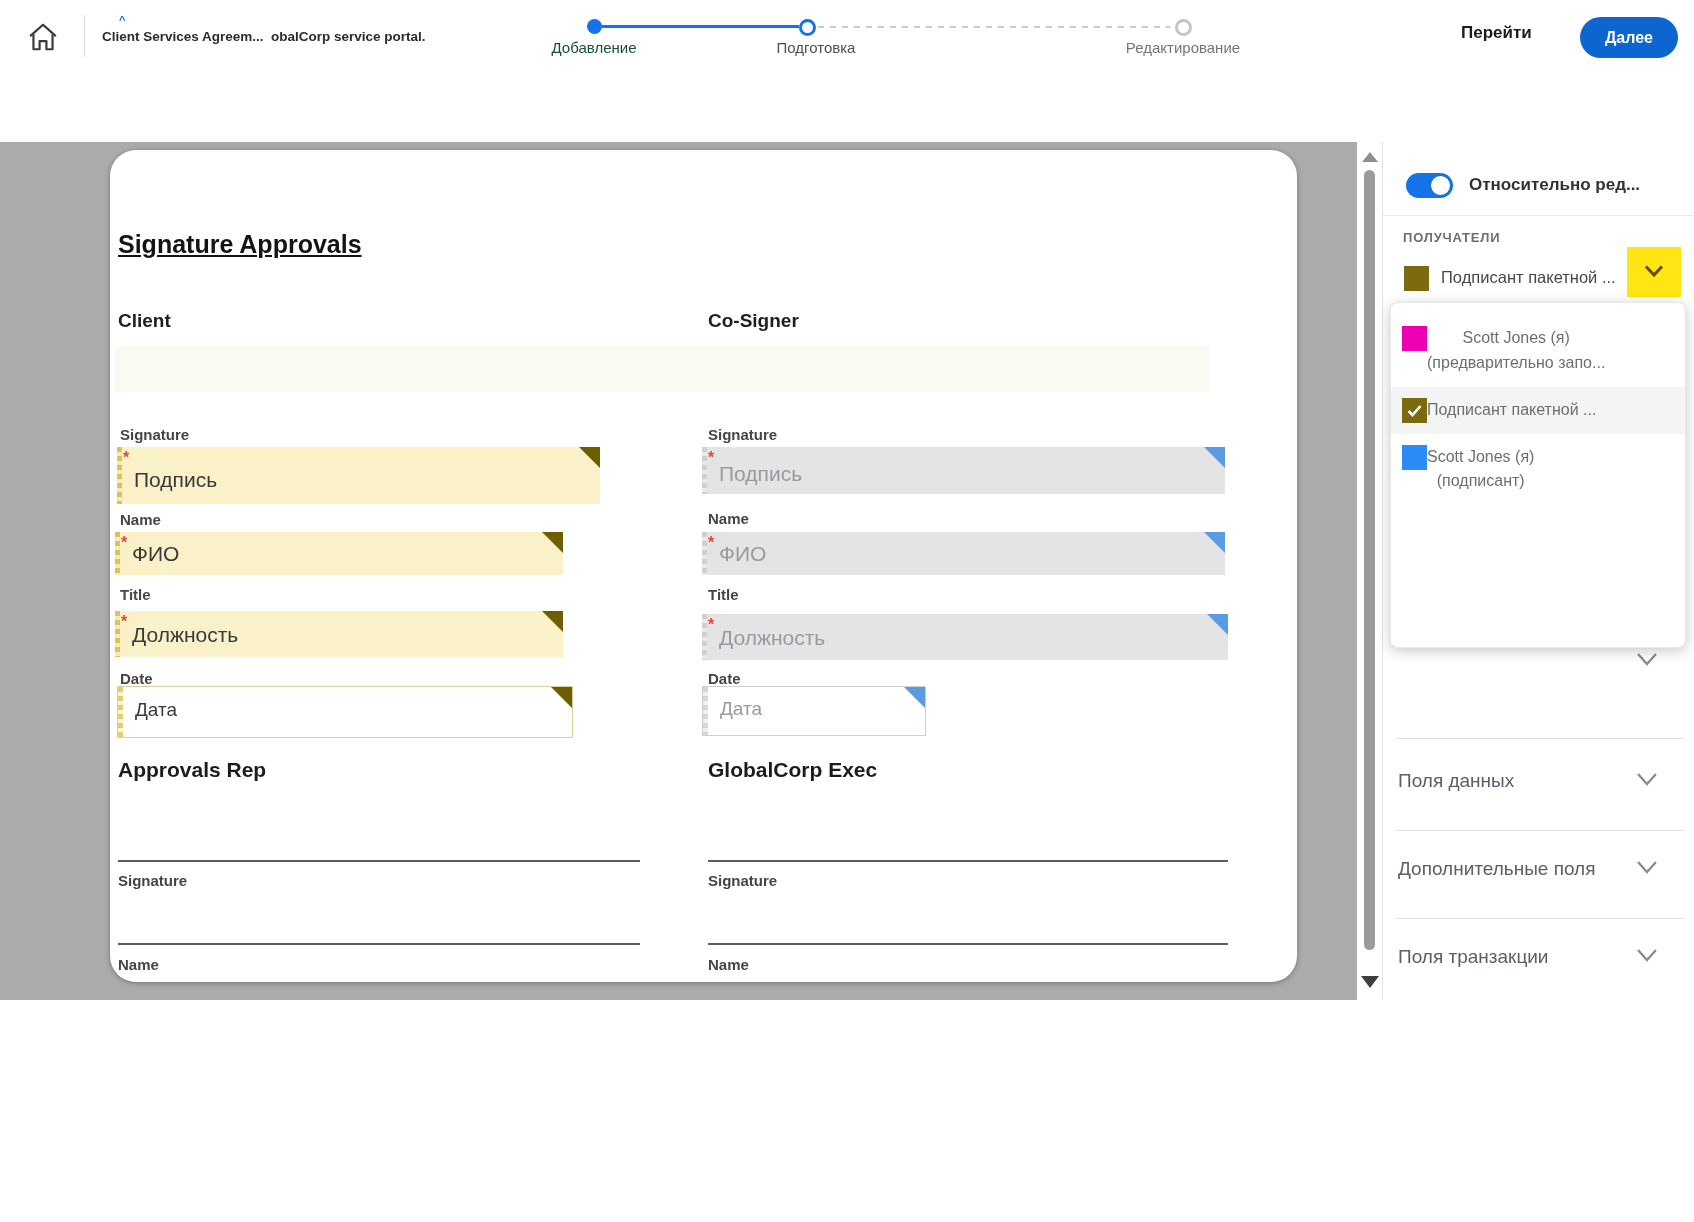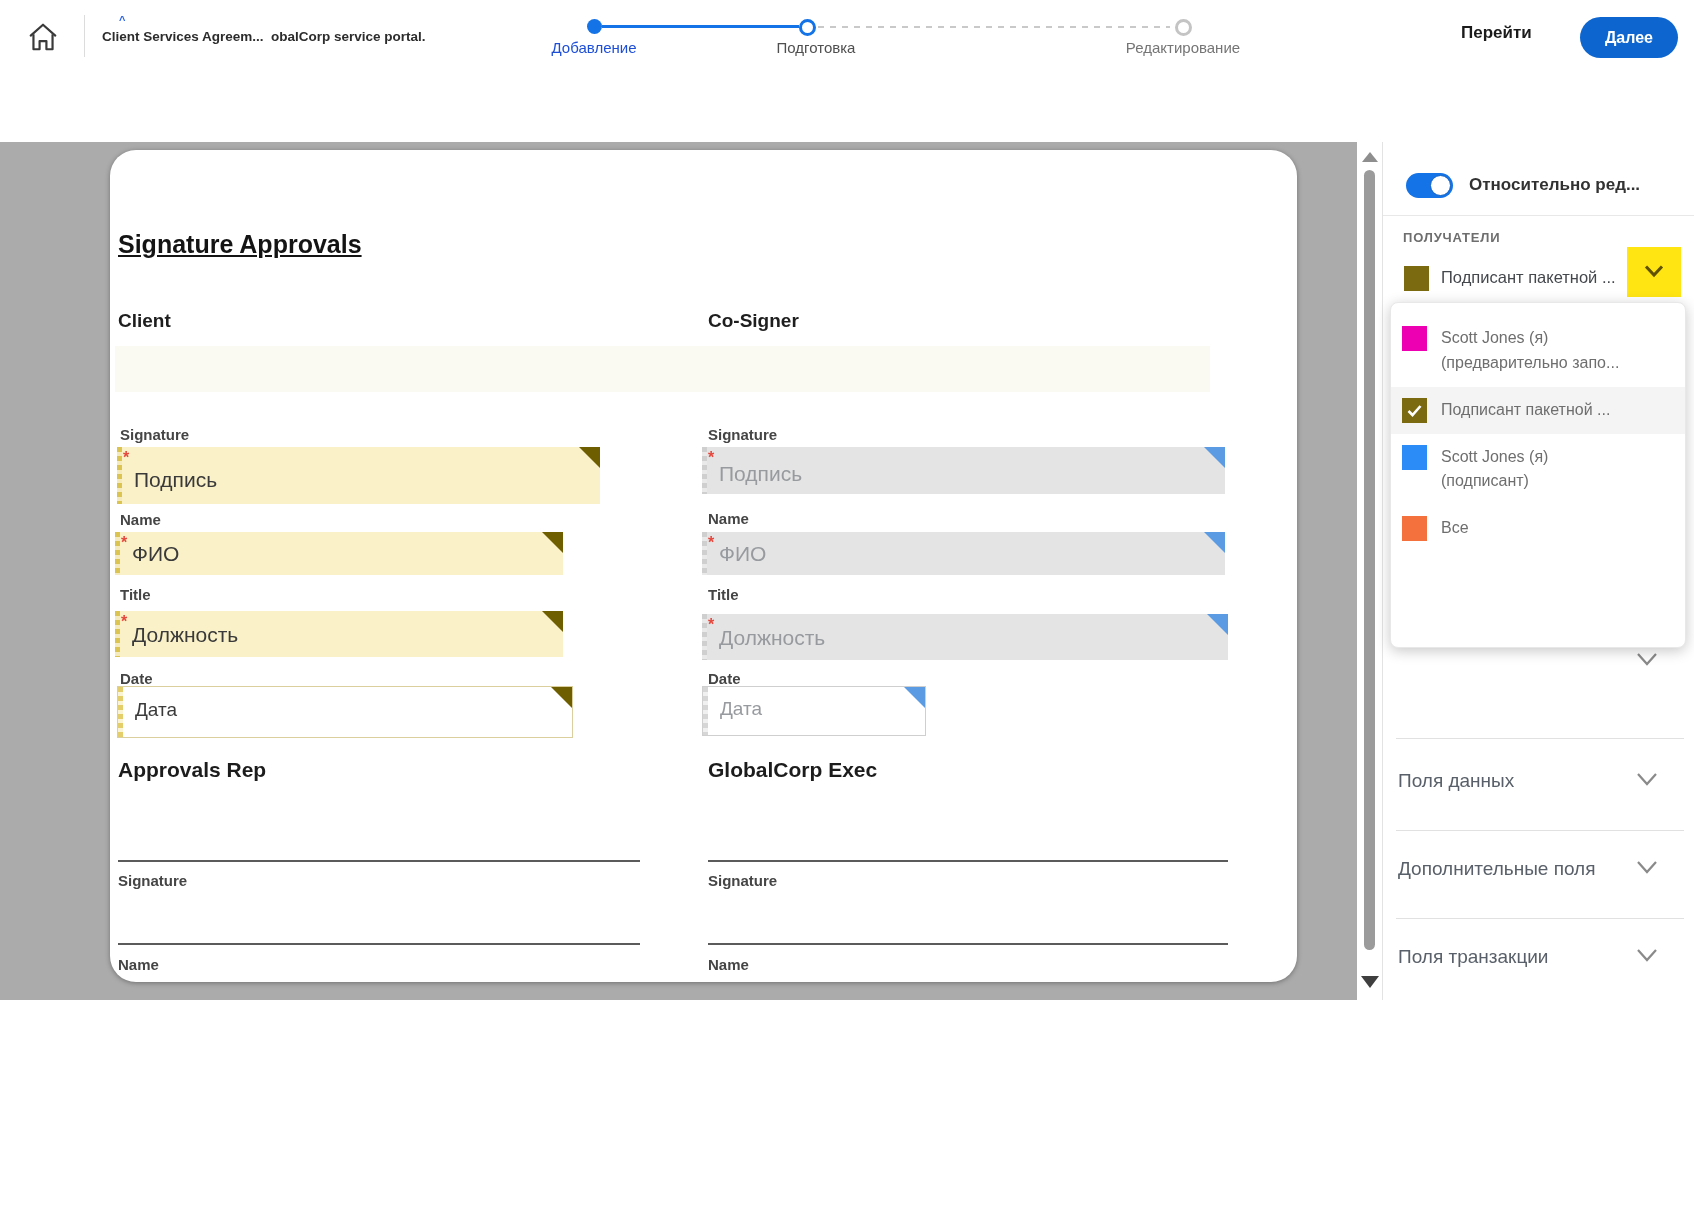--- a/index.html
+++ b/index.html
@@ -15,21 +15,21 @@
   .title-caret{position:absolute;left:119px;top:14px;font-size:11px;font-weight:700;color:#2A63E8;}
 
   .step-line-solid{position:absolute;left:602px;top:25px;width:197px;height:3px;background:#1473E6;}
   .step-line-dashed{position:absolute;left:818px;top:26px;width:352px;height:2px;
      background:repeating-linear-gradient(90deg,#C9C9C9 0 6px,transparent 6px 12px);}
   .step-dot{position:absolute;top:19px;border-radius:50%;box-sizing:border-box;cursor:pointer;}
   .dot-filled{left:587px;width:15px;height:15px;background:#1473E6;}
   .dot-current{left:799px;width:17px;height:17px;background:#fff;border:3px solid #1473E6;}
   .dot-upcoming{left:1175px;width:17px;height:17px;background:#fff;border:3px solid #C4C4C4;}
   .step-label{position:absolute;top:39px;font-size:15px;text-align:center;cursor:pointer;}
-  .sl1{left:534px;width:120px;color:#1d4ed8;}
+  .sl1{left:534px;width:120px;color:#14532d;}
   .sl2{left:756px;width:120px;color:#4F4F4F;}
   .sl3{left:1108px;width:150px;color:#757575;}
 
   .close-btn{position:absolute;left:1455px;top:22px;font-size:17px;font-weight:700;color:#1B1B1B;
              background:none;border:none;cursor:pointer;font-family:inherit;}
   .next-btn{position:absolute;left:1580px;top:17px;width:98px;height:41px;border-radius:21px;
             background:#0D66D0;color:#fff;font-size:16px;font-weight:700;border:none;cursor:pointer;
             font-family:inherit;}
 
   
@@ -100,21 +100,21 @@
   .recip-swatch{position:absolute;left:1px;top:1px;}
   .recip-value{position:absolute;left:38px;top:3px;font-size:16.5px;color:#44484D;white-space:nowrap;}
   .hl-btn{position:absolute;left:1627px;top:247px;width:54px;height:50px;background:#FFE512;
       cursor:pointer;border:none;}
   .hidden-chev{position:absolute;left:1640px;top:630px;}
 
   
   .menu{position:absolute;left:1390px;top:302px;width:296px;height:346px;background:#fff;
       border-radius:8px;border:1px solid #E8E8E8;box-shadow:0 3px 14px rgba(0,0,0,.22);
       box-sizing:border-box;padding-top:12px;z-index:5;}
-  .menu-item{position:relative;display:flex;gap:14px;padding:11px 10px 11px 11px;cursor:pointer;}
+  .menu-item{position:relative;display:flex;padding:11px 10px 11px 11px;cursor:pointer;text-align:center;}
   .menu-item.selected{background:#F4F4F4;}
   .mi-swatch{flex:0 0 25px;width:25px;height:25px;position:relative;}
   .mi-check{position:absolute;left:4px;top:4px;}
   .mi-text{font-size:16px;color:#6E6E6E;line-height:1.55;}
 
   
   .sb-section{position:absolute;left:1398px;width:246px;font-size:19px;font-weight:500;
       color:#596069;line-height:1.38;cursor:pointer;}
   .sec-chev{position:absolute;left:1636px;cursor:pointer;}
   .sec-div{position:absolute;left:1396px;width:288px;height:1px;background:#E1E1E1;}
@@ -352,26 +352,20 @@
         <span>Подписант пакетной ...</span>
       </span>
     </div>
     <div class="menu-item">
       <span class="swatch mi-swatch" style="background: rgb(43, 140, 248);"></span>
       <span class="mi-text">
         <span>Scott Jones (я)</span><br>
         <span>(подписант)</span>
       </span>
     </div>
-    <div class="menu-item">
-      <span class="swatch mi-swatch" style="background: rgb(244, 112, 60);"></span>
-      <span class="mi-text">
-        <span>Все</span>
-      </span>
-    </div>
   </div>
 
   <div class="sec-chev" style="top:652px">
     <svg width="22" height="15" viewBox="0 0 22 15" fill="none" stroke="#8A8A8A" stroke-width="2.2">
         <path d="M2 2 L11 12 L20 2"></path>
       </svg>
   </div>
   <div class="sec-div" style="top:738px"></div>
 
   <div class="sb-section" style="top:768px">Поля данных</div>

